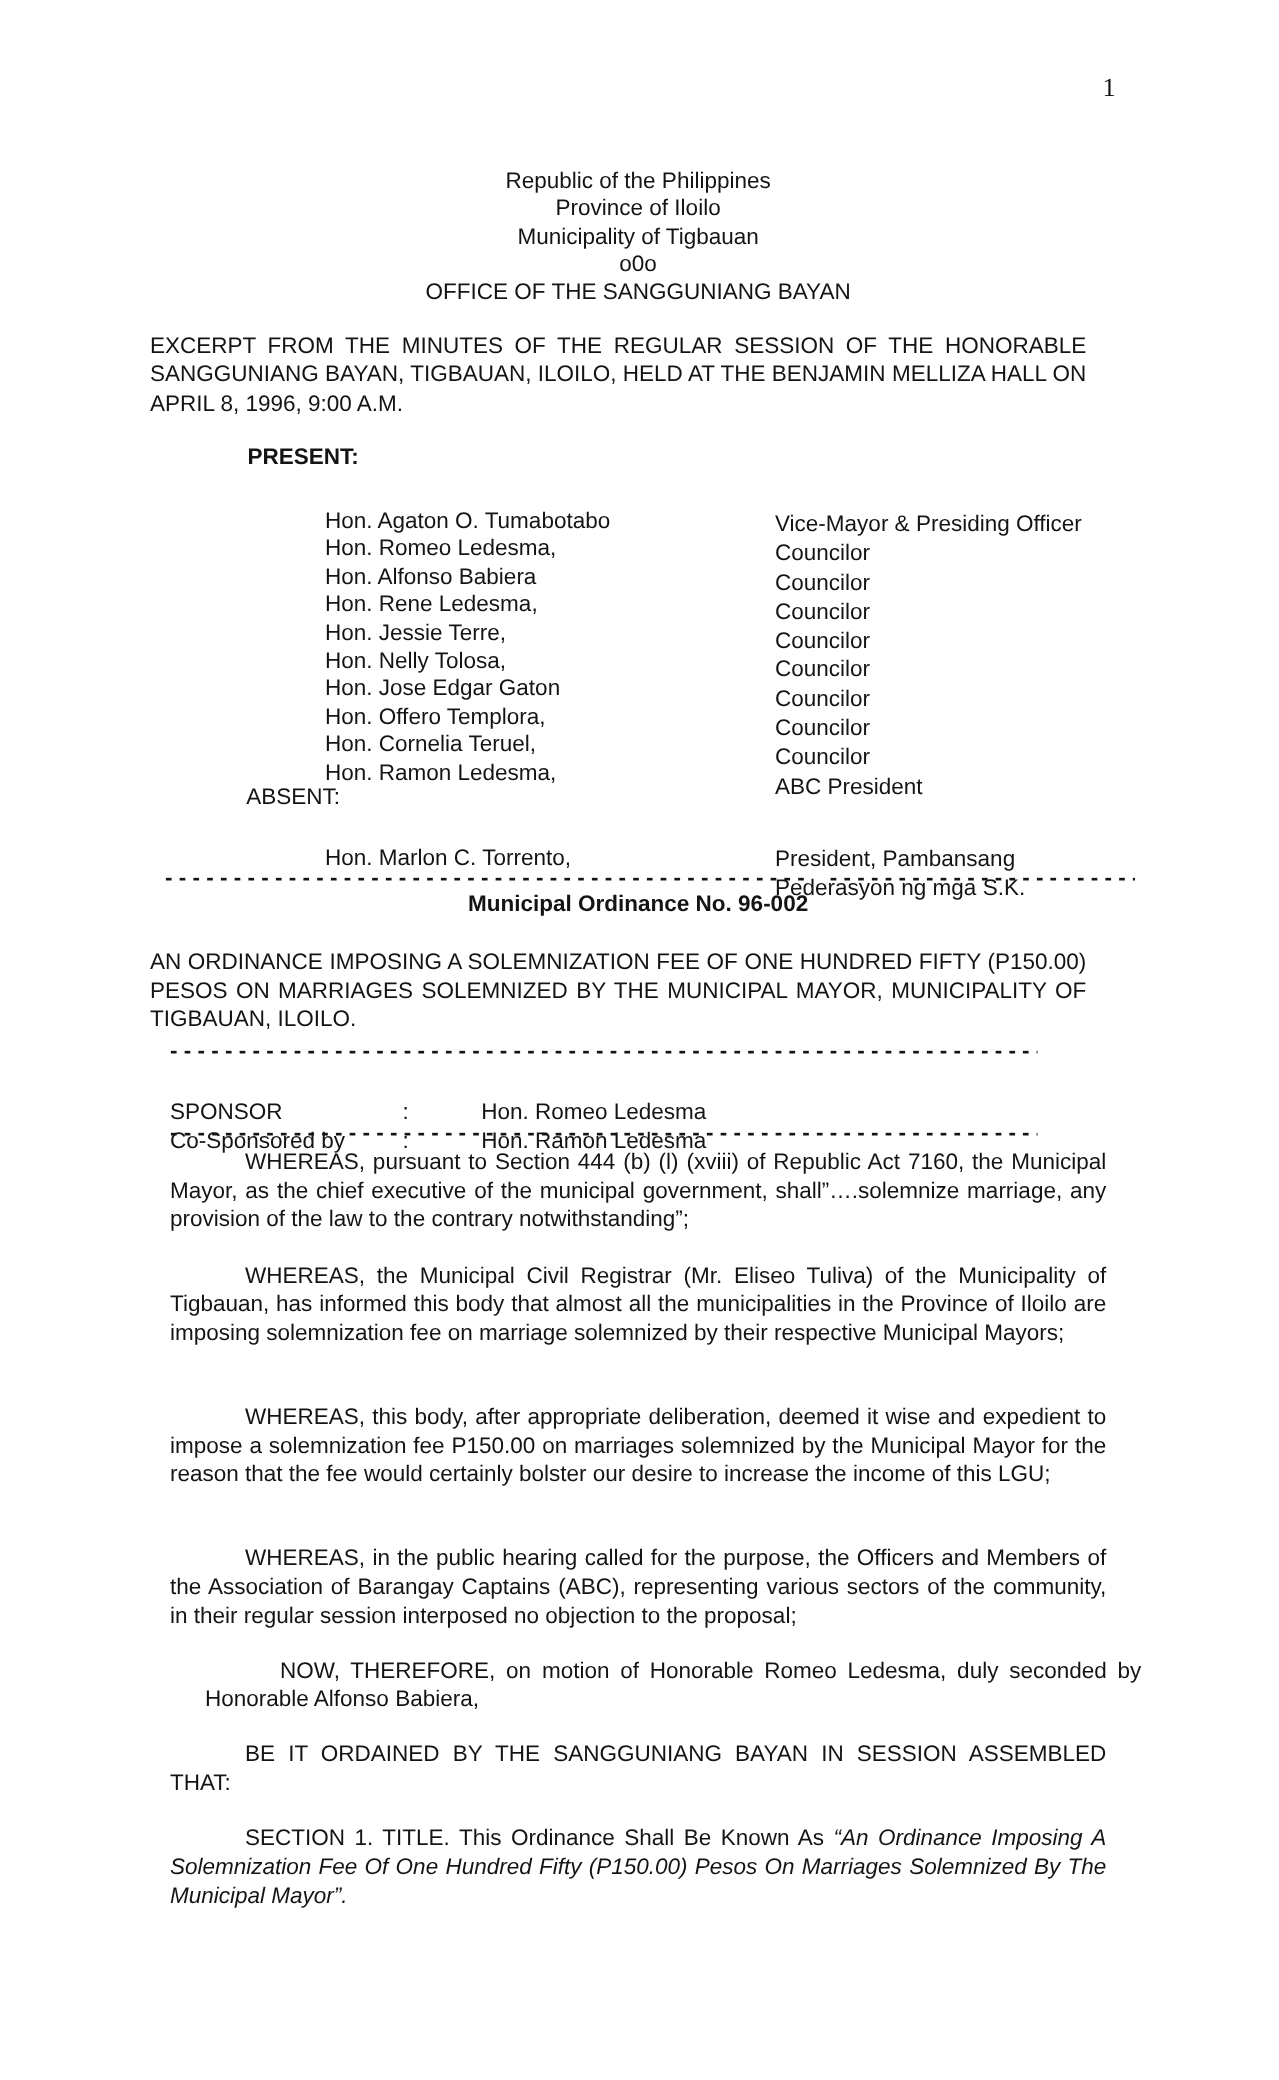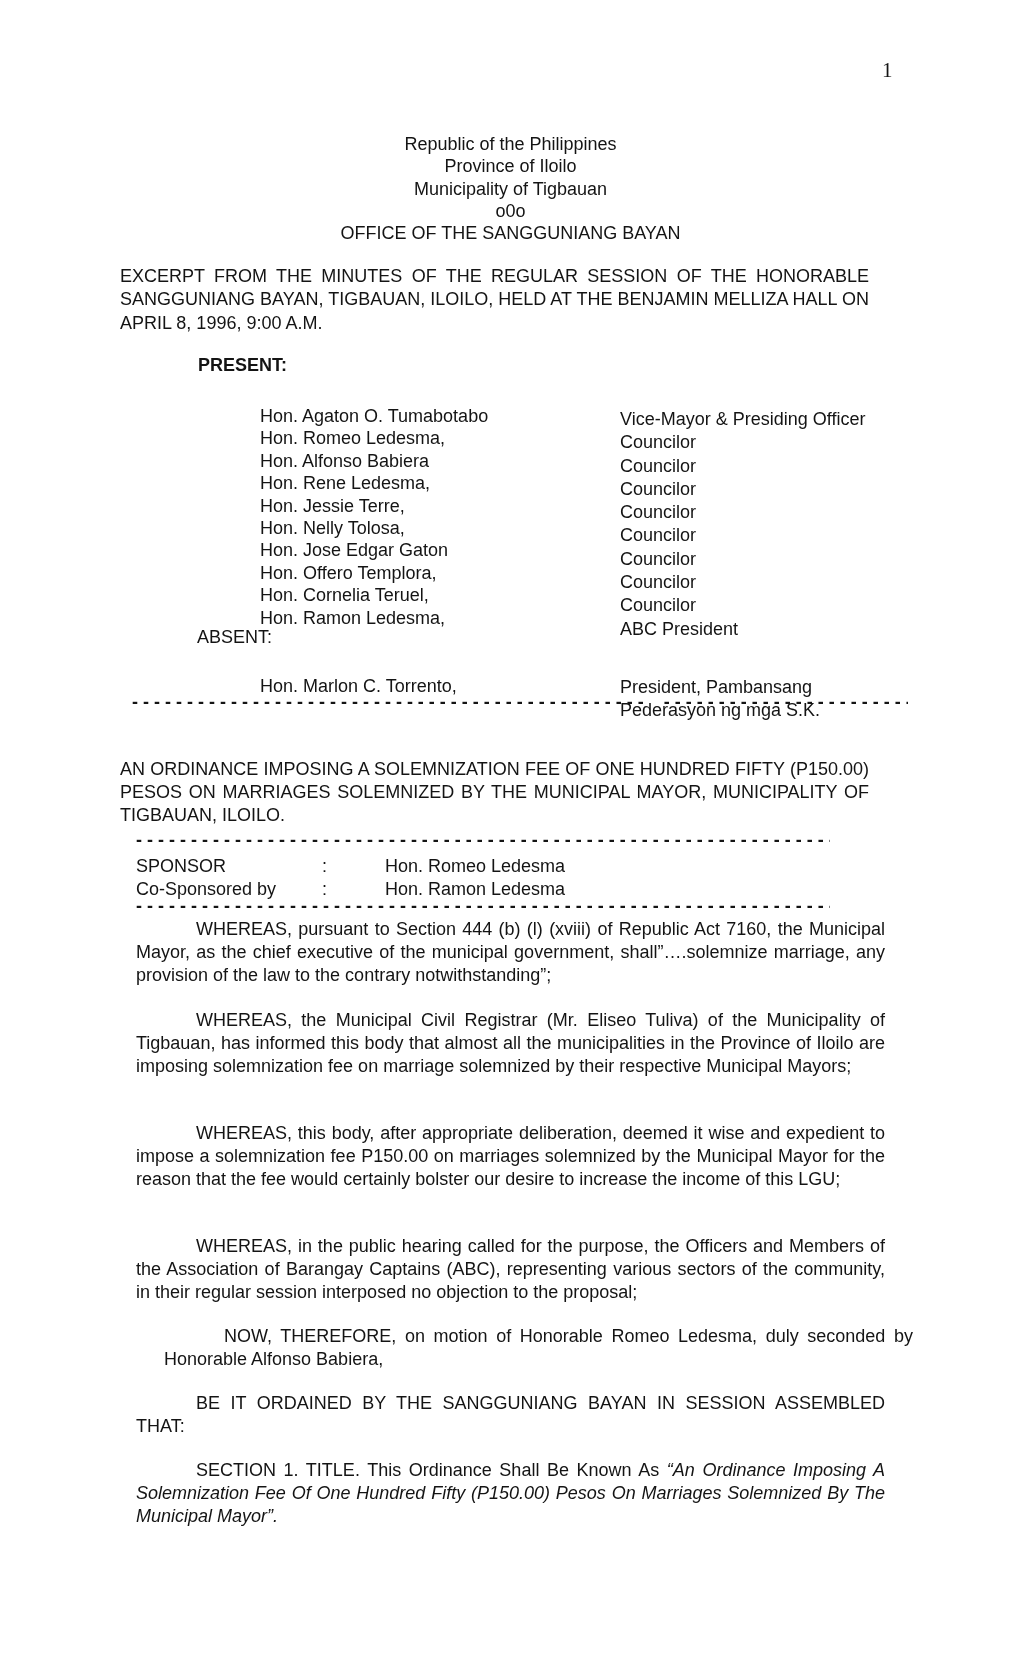--- a/index.html
+++ b/index.html
@@ -57,21 +57,21 @@
   .d2 { left: 136px; top: 828px; width: 694px; }
   .d3 { left: 136px; top: 894px; width: 694px; }
 
   .ord-title {
     left: 136px; top: 713px; width: 749px;
     text-align: center;
     font-weight: 700;
   }
   .summary { top: 758px; line-height: 23.2px; }
 
-  .sponsors { left: 136px; top: 855px; width: 749px; line-height: 23.1px; }
+  .sponsors { left: 136px; top: 878px; width: 749px; line-height: 23.1px; }
   .sp-row { display: flex; }
   .sp-label { width: 186px; }
   .sp-colon { width: 63px; }
 
   .body-para {
     left: 136px; width: 749px;
     text-align: justify;
     line-height: 23.2px;
     text-indent: 60px;
   }
@@ -137,20 +137,21 @@
       <div>Hon. Marlon C. Torrento,</div>
     </div>
     <div class="att-roles">
       <div>President, Pambansang</div>
       <div>Pederasyon ng mga S.K.</div>
     </div>
   </div>
 
   <div class="abs divider d1">- - - - - - - - - - - - - - - - - - - - - - - - - - - - - - - - - - - - - - - - - - - - - - -    - - - - - - - - - - - - - - - - - - - - - - - -</div>
 
+  <div class="abs ord-title">Municipal Ordinance No. 96-002</div>
 
   <div class="abs para summary">AN ORDINANCE IMPOSING A SOLEMNIZATION FEE OF ONE HUNDRED FIFTY (P150.00) PESOS ON MARRIAGES SOLEMNIZED BY THE MUNICIPAL MAYOR, MUNICIPALITY OF TIGBAUAN, ILOILO.</div>
 
   <div class="abs divider d2">- - - - - - - - - - - - - - - - - - - - - - - - - - - - - - - - - - - - - - - - - - - - - - - - - - - - - - - - - - - - - - - - -</div>
 
   <div class="abs sponsors">
     <div class="sp-row">
       <div class="sp-label">SPONSOR</div>
       <div class="sp-colon">:</div>
       <div class="sp-value">Hon. Romeo Ledesma</div>

